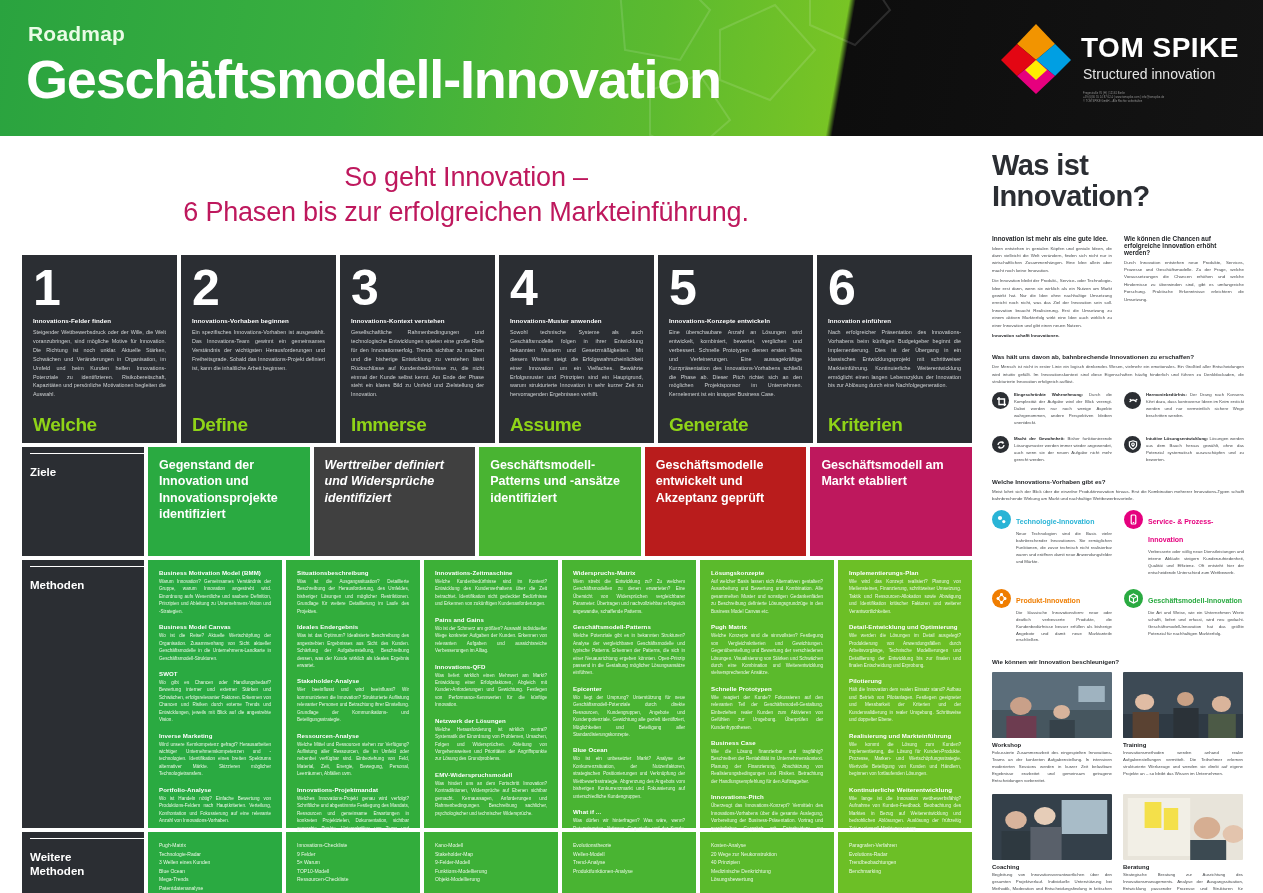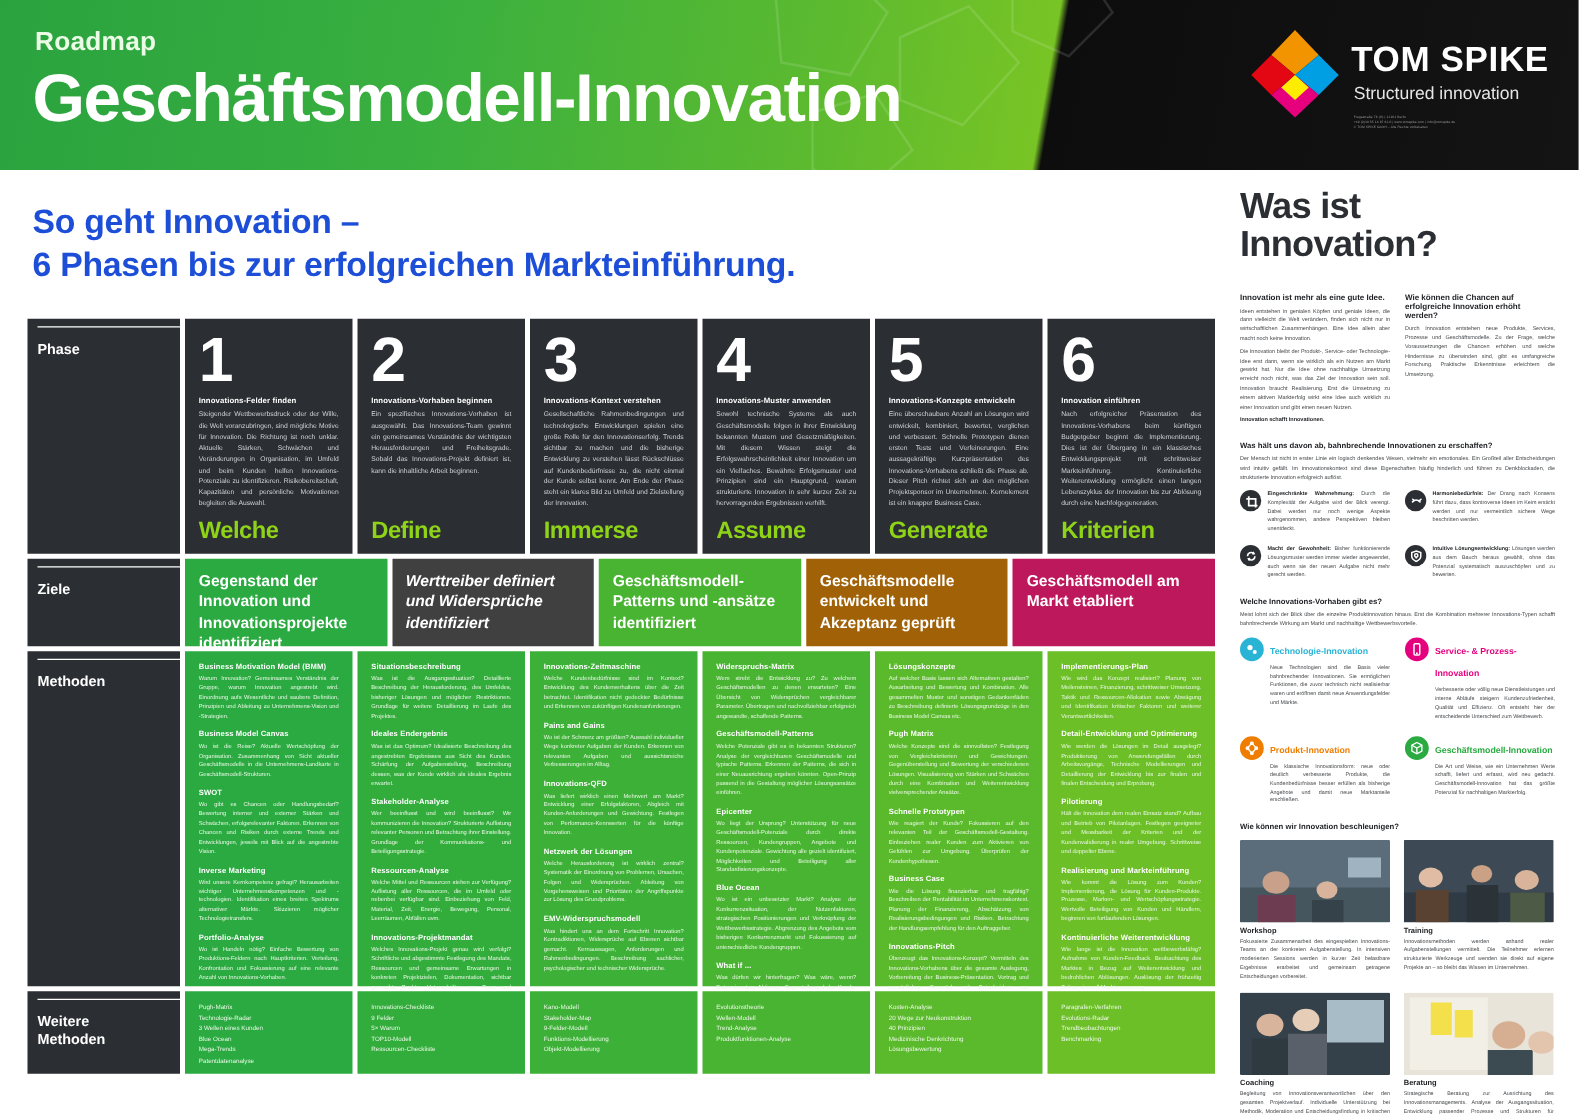--- a/index.html
+++ b/index.html
@@ -38,21 +38,21 @@
     font-size:14px; color:#e6e6e6; font-weight:400;
   }
   .brand-contact {
     position:absolute; left:84px; top:74px; width:164px;
     font-size:2.6px; line-height:1.55; color:#9a9a9a; letter-spacing:.1px;
   }
 
   
   .left-head {
     position:absolute; left:26px; top:160px; width:880px;
-    font-size:27px; font-weight:700; line-height:1.28; color:#1d4ed8; letter-spacing:-.2px;
+    font-size:27px; font-weight:400; line-height:1.28; color:#be185d; letter-spacing:-.2px;text-align:center;
   }
 
   
   .table { position:absolute; left:22px; top:255px; width:950px; }
   .trow { display:flex; gap:4px; margin-bottom:4px; }
   .rowlabel {
     width:122px; flex:0 0 122px; background:#2b2e33; color:#fff;
     font-size:11.5px; font-weight:700; padding:11px 10px 8px 10px; line-height:1.25;
   }
   .rowlabel.topline { border-top:1.6px solid #fff; margin-left:8px; width:114px; flex:0 0 114px; }
@@ -65,27 +65,27 @@
   .phase-num { font-size:50px; font-weight:700; color:#fff; line-height:.92; letter-spacing:-2px; }
   .phase-sub { font-size:6.2px; font-weight:700; color:#fff; margin-top:6px; letter-spacing:.1px; }
   .phase-body { font-size:5.4px; line-height:1.65; color:#cfd2d4; margin-top:4px; text-align:justify; }
   .phase-word {
     position:absolute; left:11px; bottom:7px;
     font-size:19px; font-weight:700; color:#8fd318; letter-spacing:-.4px;
   }
 
   
   .ziel-cell {
-    background:#2aaa41; color:#fff; padding:10px 11px; height:70px;
+    background:#2aaa41; color:#fff; padding:10px 11px; height:109px;
     font-size:12.5px; font-weight:700; line-height:1.3;
   }
   .ziel-cell.g2 { background:#32ad3c; }
   .ziel-cell.g3 { background:#404040;font-style:italic; }
   .ziel-cell.g4 { background:#49b432; }
-  .ziel-cell.g5 { background:#a16207; }
+  .ziel-cell.g5 { background:#b91c1c; }
   .ziel-cell.g6 { background:#be185d; }
 
   
   .meth-cell { background:#2aaa41; padding:9px 11px 6px 11px; height:268px; }
   .meth-cell.g2 { background:#32ad3c; }
   .meth-cell.g3 { background:#3db037; }
   .meth-cell.g4 { background:#49b432; }
   .meth-cell.g5 { background:#5bba2c; }
   .meth-cell.g6 { background:#6cbf26; }
   .meth { margin-bottom:8px; }
@@ -169,23 +169,20 @@
 © TOM SPIKE GmbH – Alle Rechte vorbehalten</div>
     </div>
   </div>
 
   <div class="left-head" style="white-space:pre-line">So geht Innovation –
 6 Phasen bis zur erfolgreichen Markteinführung.</div>
 
   <div class="table">
 
     <div class="trow">
-      <div class="rowlabel-wrap">
-        <div class="rowlabel topline" style="white-space:pre-line;background:transparent;padding-left:0">Phase</div>
-      </div>
       <div class="cells" id="phase-cells">
           <div class="cell">
             <div class="phase-cell">
               <div class="phase-num">1</div>
               <div class="phase-sub">Innovations-Felder finden</div>
               <div class="phase-body">Steigender Wettbewerbsdruck oder der Wille, die Welt voranzubringen, sind mögliche Motive für Innovation. Die Richtung ist noch unklar. Aktuelle Stärken, Schwächen und Veränderungen in Organisation, im Umfeld und beim Kunden helfen Innovations-Potenziale zu identifizieren. Risikobereitschaft, Kapazitäten und persönliche Motivationen begleiten die Auswahl.</div>
               <div class="phase-word">Welche</div>
             </div>
           </div>
           <div class="cell">

